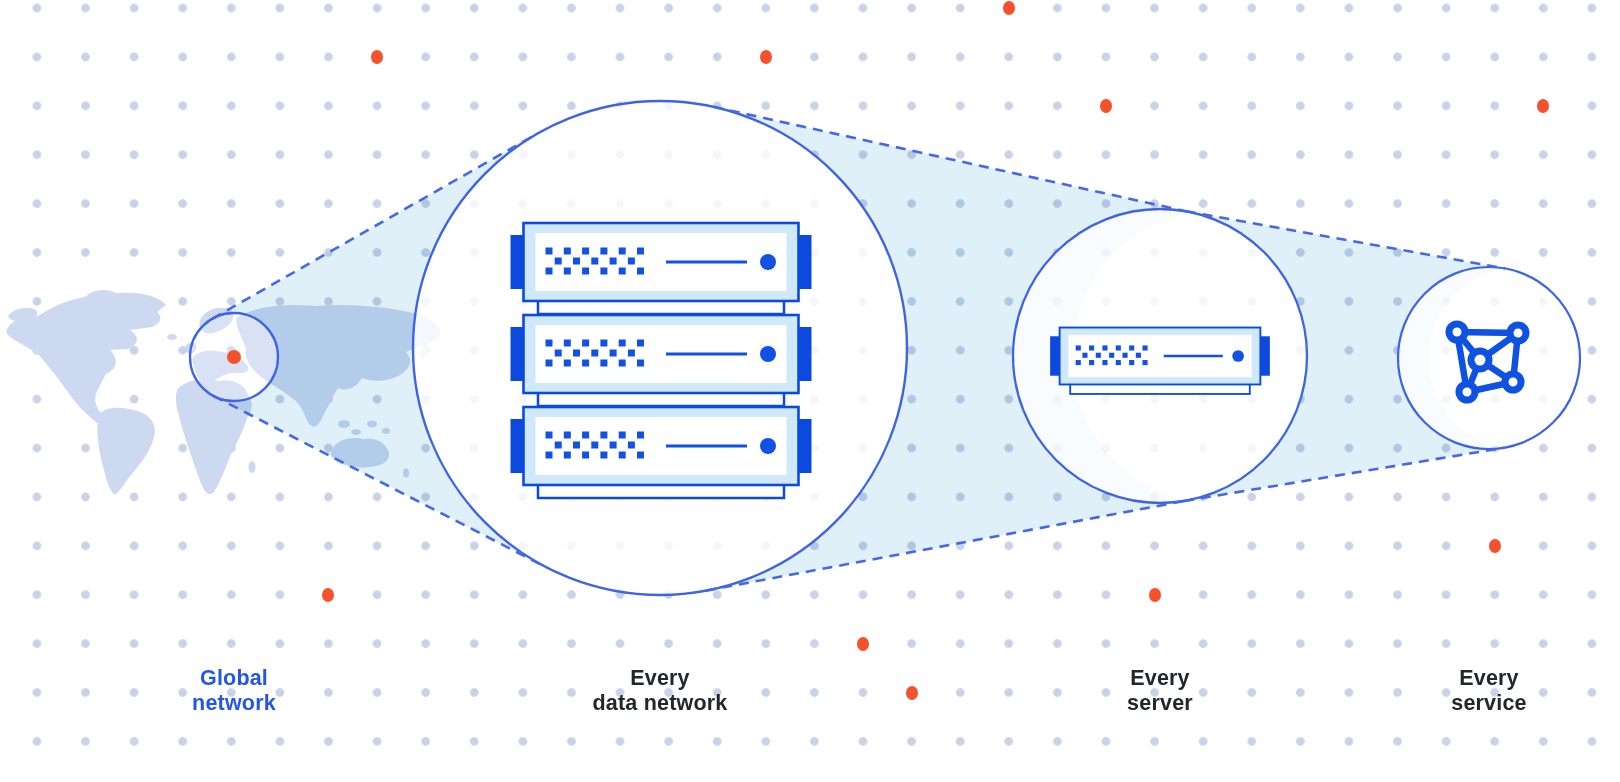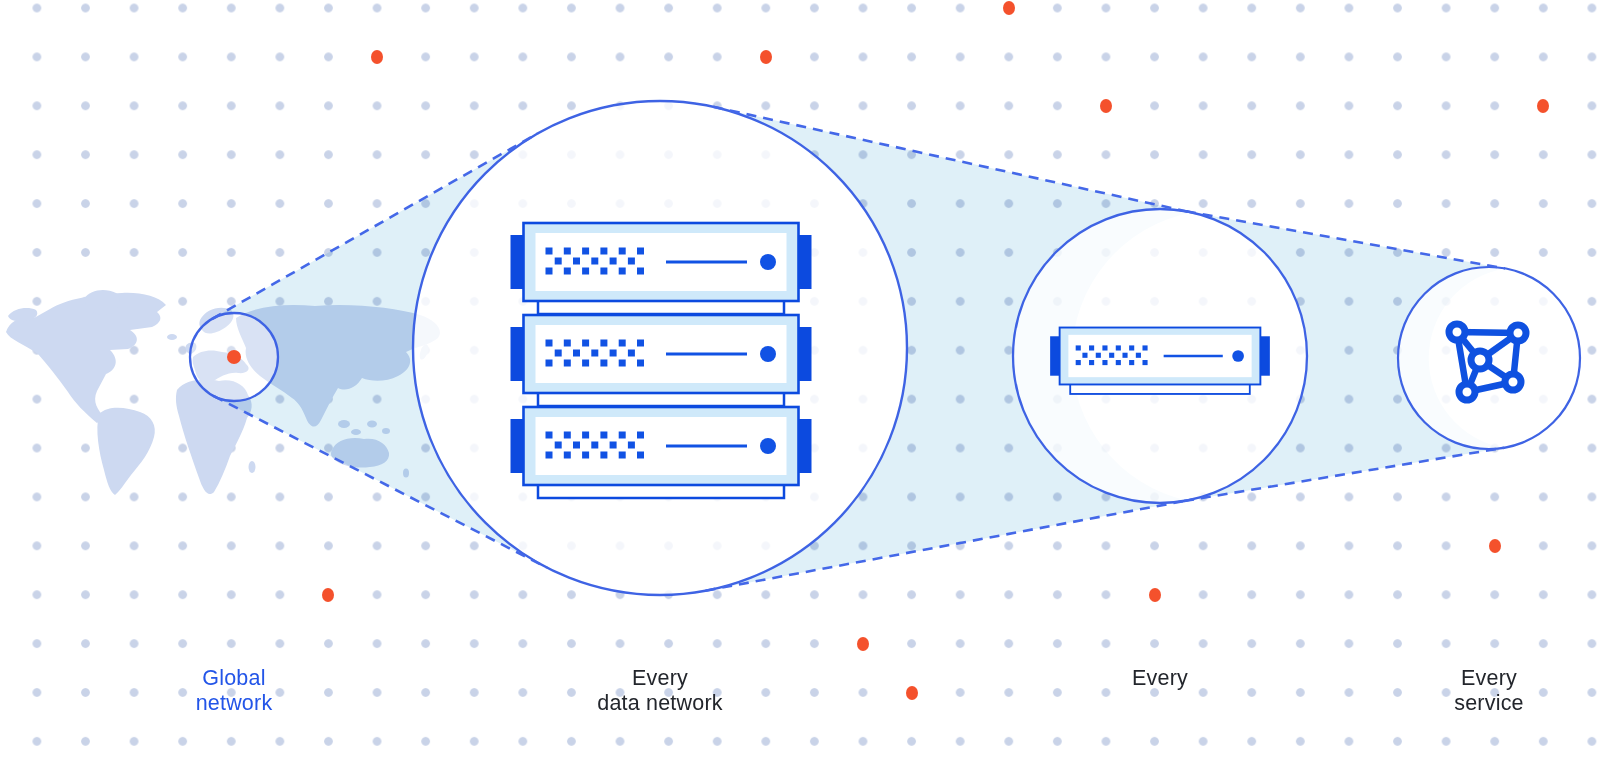--- a/index.html
+++ b/index.html
@@ -24,21 +24,21 @@
     background-size:48.6px 48.9px;
     background-position:12.6px -16.45px;
   }
   svg.diagram{position:absolute;left:0;top:0;width:1620px;height:782px;display:block}
   .cone{mix-blend-mode:multiply}
   .lbl{
     position:absolute;
     width:320px;
     top:666px;
     text-align:center;
-    font-weight:400;
+    font-weight:700;
     font-size:21.5px;
     line-height:1.15;
     letter-spacing:.2px;
     color:var(--text-dark);
   }
   .lbl.blue{color:var(--accent-blue)}
   .lbl div{display:block}
 </style>
 </head>
 <body>
@@ -159,17 +159,18 @@
 <div class="lbl blue" style="left:74px">
   <div>Global</div>
   <div>network</div>
 </div>
 <div class="lbl" style="left:500px">
   <div>Every</div>
   <div>data network</div>
 </div>
 <div class="lbl" style="left:1000px">
   <div>Every</div>
+  <div>server</div>
 </div>
 <div class="lbl" style="left:1329px">
   <div>Every</div>
   <div>service</div>
 </div>
 
 </body></html>

